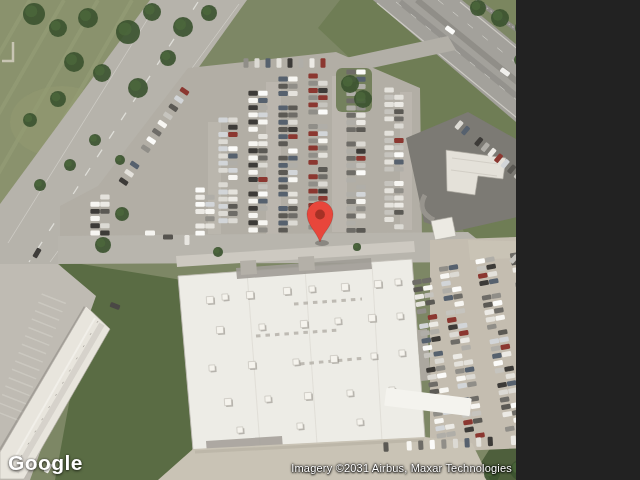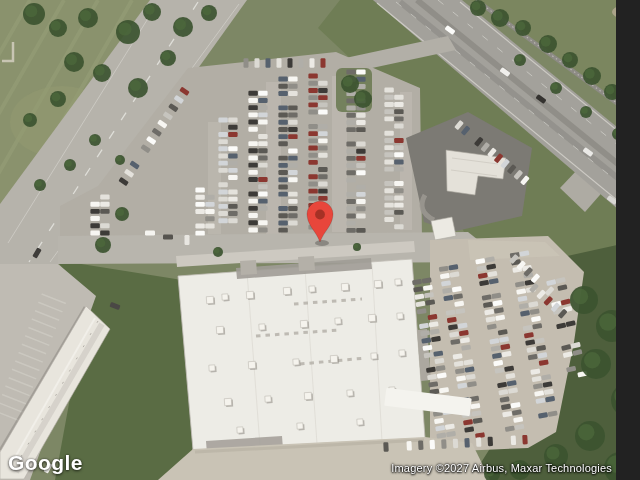--- a/index.html
+++ b/index.html
@@ -1,17 +1,17 @@
 <!DOCTYPE html>
 <html><head>
 <meta charset="utf-8">
 <style>
   html,body{margin:0;padding:0;background:#222;}
   .stage{
-    position:relative;width:616px;height:480px;overflow:hidden;
+    position:relative;width:516px;height:480px;overflow:hidden;
     font-family:"Liberation Sans",sans-serif;background:#7d8765;
     user-select:none;
   }
   .stage svg{position:absolute;left:0;top:0;display:block;}
   .google-logo{
     position:absolute;left:8px;bottom:7px;color:#fff;
     font-size:21px;font-weight:600;letter-spacing:.4px;line-height:1;
     text-shadow:0 1px 3px rgba(0,0,0,.65),0 0 2px rgba(0,0,0,.45);
     cursor:pointer;
   }
@@ -763,14 +763,14 @@
       </g>
 
   <g>
     <ellipse cx="322" cy="243" rx="7" ry="3" fill="#000" opacity="0.25"></ellipse>
     <path d="M320,242 C315.5,230.5 308.5,226.5 307.2,216.5 A13,13 0 1 1 332.8,216.5 C331.5,226.5 324.5,230.5 320,242 Z" stroke="rgba(0,0,0,0.18)" stroke-width="0.8" fill="#E8463B"></path>
     <circle cx="320" cy="214.5" r="4.9" opacity="0.9" fill="#9E2F24"></circle>
   </g>
 </svg>
 
 <div class="google-logo">Google</div>
-<div class="attribution">Imagery ©2027 Airbus, Maxar Technologies</div>
+<div class="attribution">Imagery ©2031 Airbus, Maxar Technologies</div>
 </div>
 
 </body></html>

